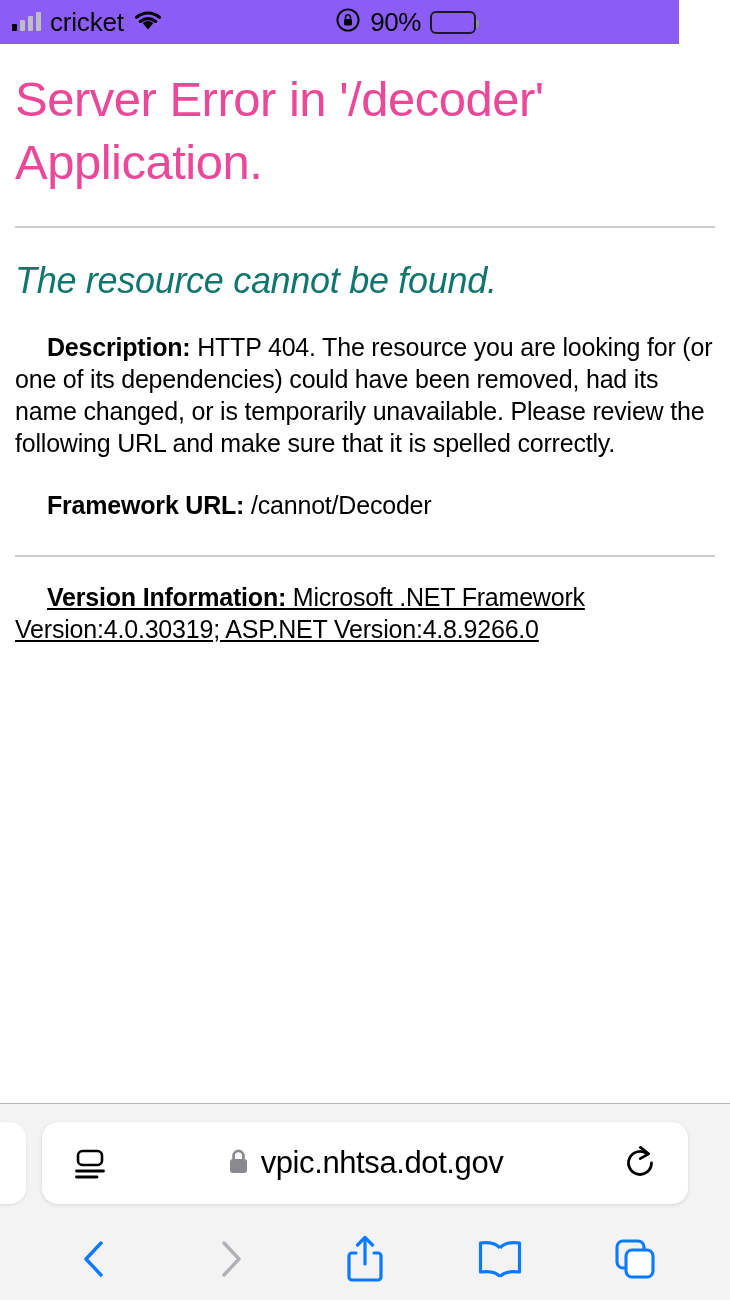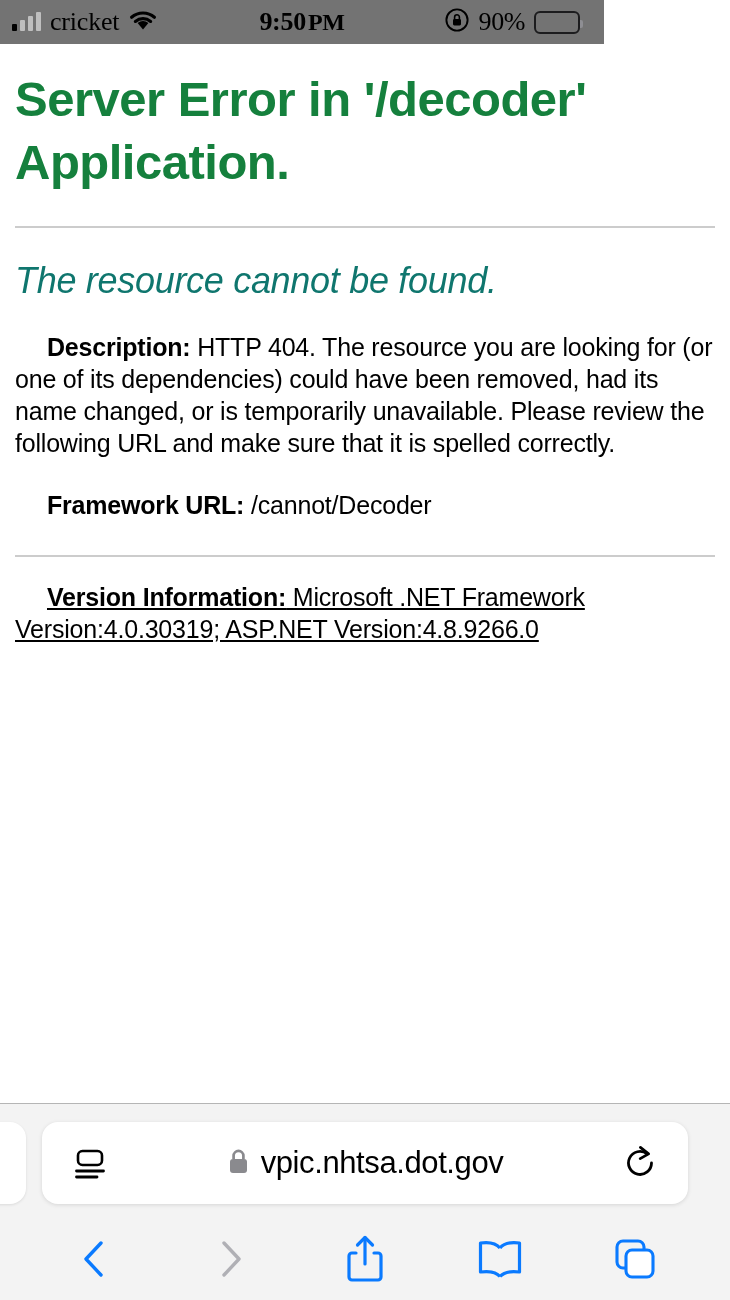--- a/index.html
+++ b/index.html
@@ -17,28 +17,27 @@
     width: 730px;
     height: 1300px;
     overflow: hidden;
     background: #ffffff;
   }
 
   
   .status-bar {
     position: absolute;
     top: 0; left: 0;
-    width: 604px;
+    width: 679px;
     height: 44px;
     display: flex;
     align-items: center;
-    background: #737373;
+    background: #8b5cf6;
     color: #000000;
     z-index: 30;
-    font-family: Liberation Serif, serif;
   }
   .status-left {
     display: flex;
     align-items: center;
     gap: 9px;
     padding-left: 12px;
     width: 250px;
   }
   .signal-bars {
     display: flex;
@@ -115,23 +114,23 @@
     position: absolute;
     top: 44px; left: 0;
     width: 730px;
     height: 1059px;
     background: #ffffff;
     padding: 0 15px;
     overflow: hidden;
   }
 
   .err-title {
-    color: #15803d;
+    color: #ec4899;
     font-size: 49px;
-    font-weight: 700;
+    font-weight: 400;
     line-height: 1.28;
     letter-spacing: -0.5px;
     padding-top: 24px;
   }
 
   hr.rule {
     border: 0;
     border-top: 2px solid #cccccc;
     margin: 33px 0 0 0;
     width: 700px;
@@ -270,23 +269,20 @@
       <span class="carrier">cricket</span>
       <span class="wifi-icon">
         <svg width="30" height="22" viewBox="0 0 30 22">
           <path d="M15 20.4 L9.6 13.9 a8.6 8.6 0 0 1 10.8 0 Z" fill="#000"></path>
           <path d="M3.6 8.2 a17.5 17.5 0 0 1 22.8 0" stroke="#000" stroke-width="3.2" fill="none" stroke-linecap="round"></path>
           <path d="M7.4 12.4 a12 12 0 0 1 15.2 0" stroke="#000" stroke-width="3.2" fill="none" stroke-linecap="round"></path>
         </svg>
       </span>
     </div>
 
-    <div class="status-center">
-      <span>9:50</span><span class="ampm">PM</span>
-    </div>
 
     <div class="status-right">
       <span>
         <svg width="26" height="26" viewBox="0 0 26 26">
           <circle cx="13" cy="13" r="10.6" stroke="#000" stroke-width="1.9" fill="none"></circle>
           <rect x="9" y="12" width="8" height="6.4" rx="1.3" fill="#000"></rect>
           <path d="M10.6 12 v-1.8 a2.4 2.4 0 0 1 4.8 0 V12" stroke="#000" stroke-width="1.6" fill="none"></path>
         </svg>
       </span>
       <span class="battery-pct">90%</span>

